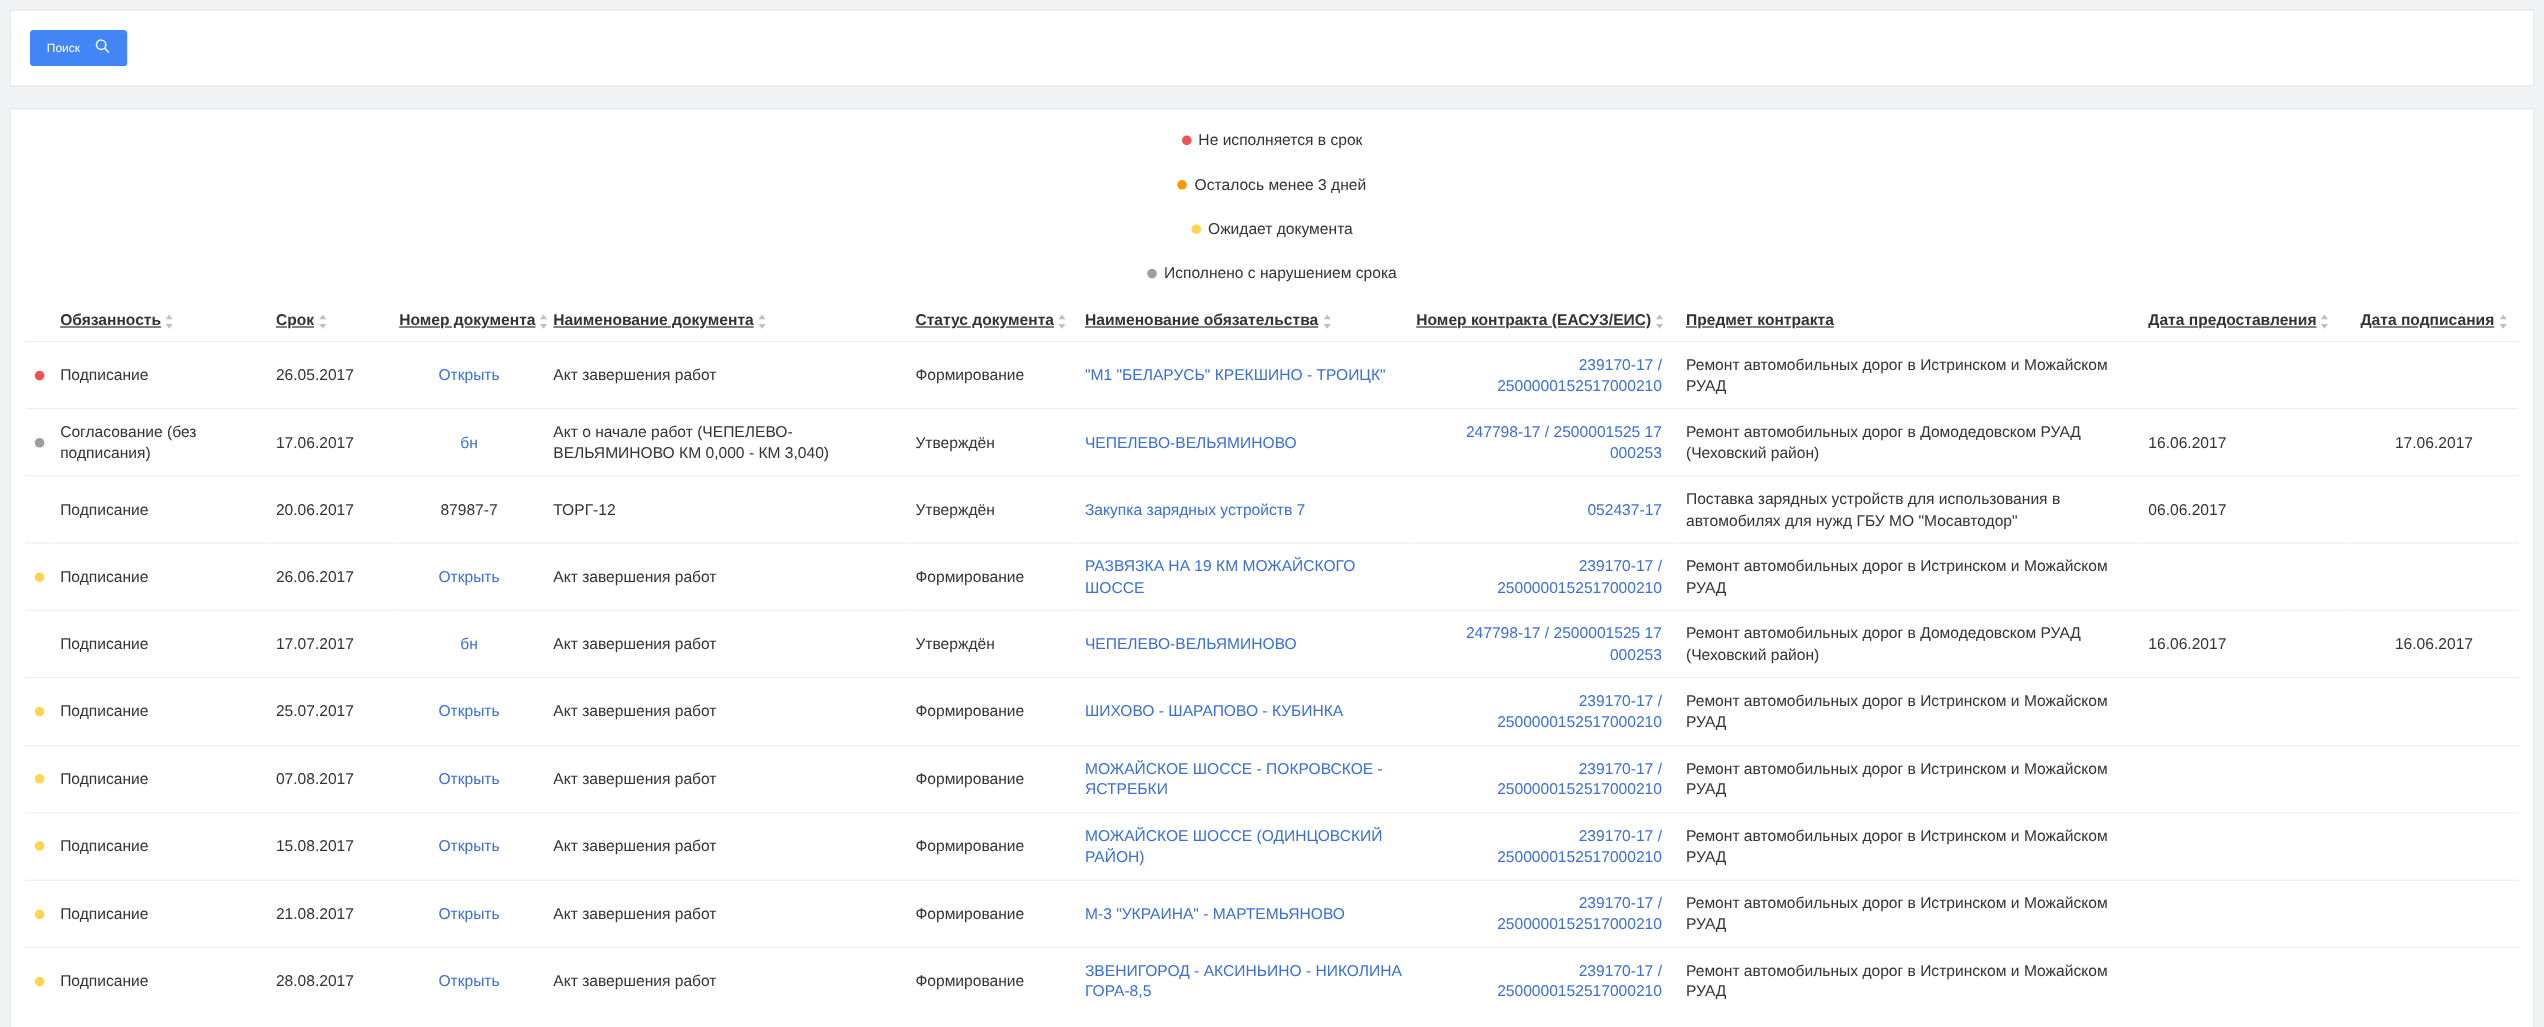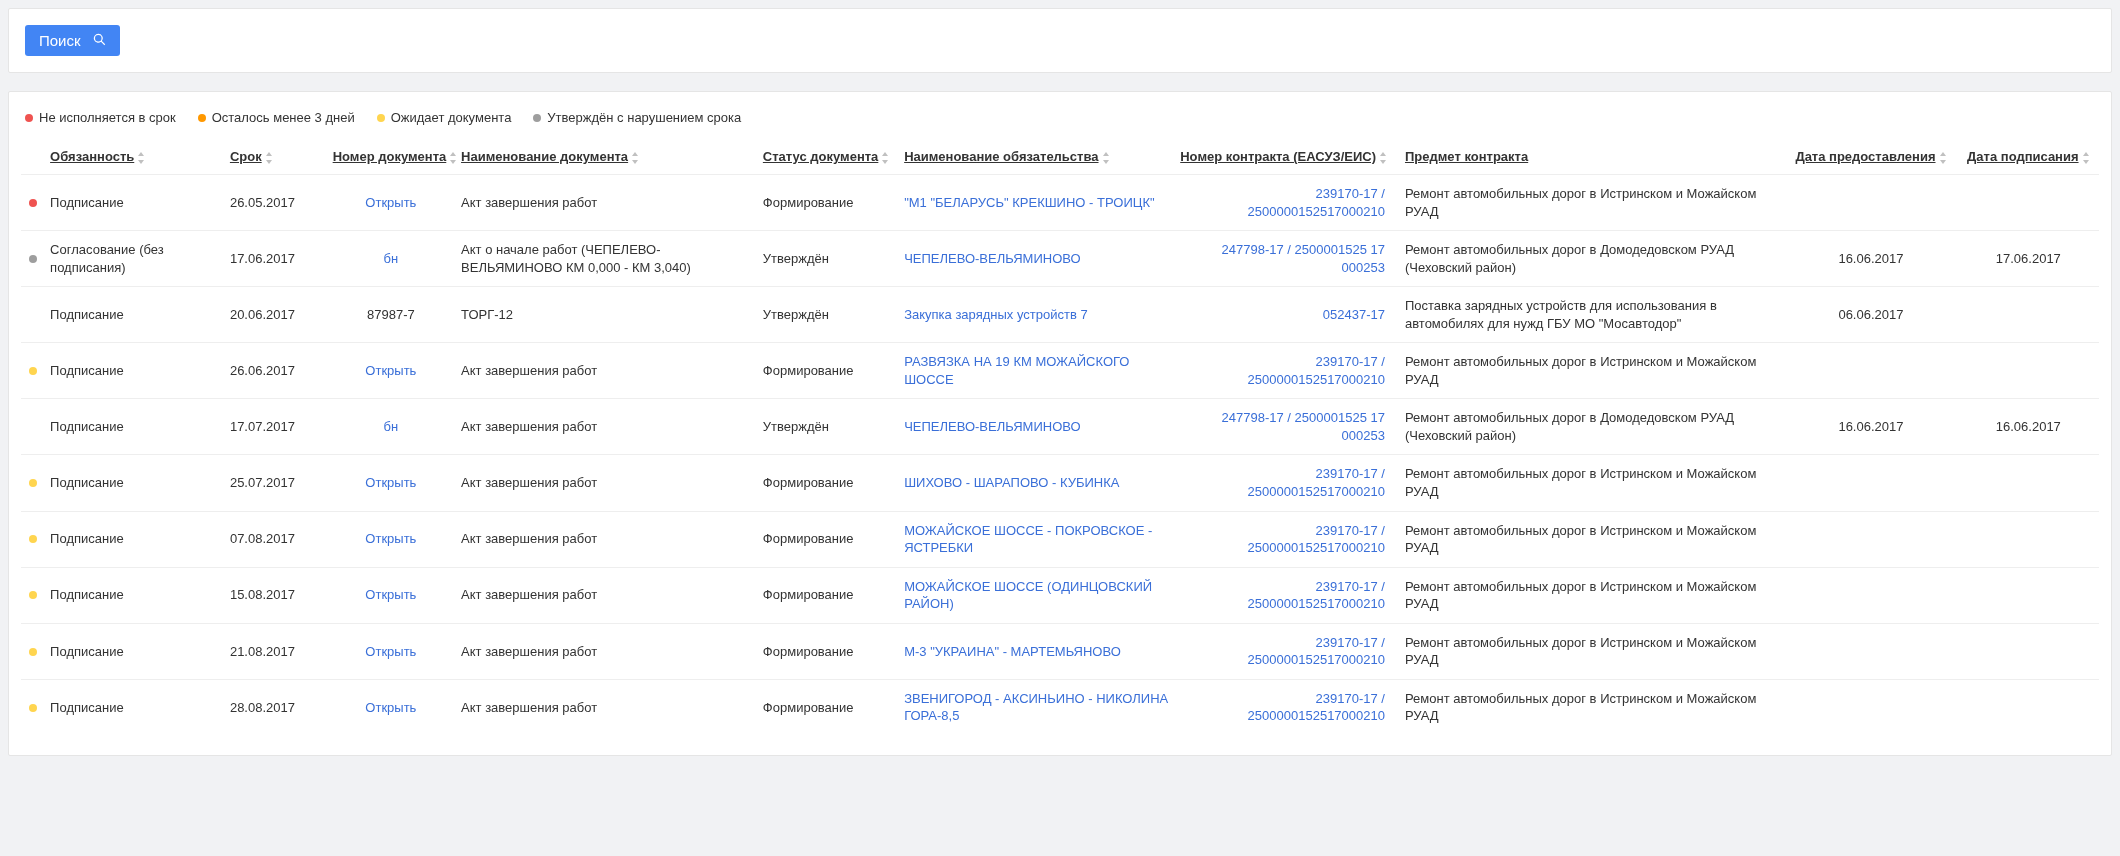--- a/index.html
+++ b/index.html
@@ -21,32 +21,33 @@
     margin-bottom: 18px;
   }
   .btn-search {
     display: inline-flex;
     align-items: center;
     gap: 12px;
     background: #4285f4;
     color: #fff;
     border: none;
     padding: 7px 14px;
-    font-size: 15px;
+    font-size: 10px;
     border-radius: 3px;
     cursor: pointer;
   }
   .btn-search svg { width: 13px; height: 13px; fill: #fff; }
   .main-panel { padding: 18px 12px 20px; }
   .legend {
     display: flex;
     gap: 22px;
     padding: 0 4px 14px;
     font-size: 13px;
     align-items: center;
+    flex-direction: column;
   }
   .legend-item { display: flex; align-items: center; gap: 6px; }
   .dot {
     width: 8px; height: 8px; border-radius: 50%;
     display: inline-block; flex-shrink: 0;
   }
   .dot-red { background: #ef5350; }
   .dot-orange { background: #ff9800; }
   .dot-yellow { background: #ffd54f; }
   .dot-grey { background: #9e9e9e; }
@@ -92,21 +93,21 @@
   .nowrap { white-space: nowrap; margin-top: 37px; }
   .col-status { width: 18px; }
   .col-oblig { width: 140px; }
   .col-date { width: 80px; }
   .col-docnum { width: 100px; text-align: center;}
   .col-docname { width: 235px; }
   .col-docstatus { width: 110px; }
   .col-oblname { width: 215px; }
   .col-contract { width: 175px; text-align: right; padding-right: 14px; }
   .col-subject { width: 300px; }
-  .col-date2 { width: 135px; text-align:center;}
+  .col-date2 { width: 135px; text-align:left;}
   .col-date3 { width: 110px; text-align:center;}
   .pagination {
     display: flex;
     justify-content: center;
     align-items: center;
     gap: 8px;
     margin-top: 30px;
     font-size: 13px;
   }
   .page-label { margin-right: 6px; }
@@ -154,21 +155,21 @@
     <span class="legend-item">
       <span class="dot dot-orange"></span>
       <span>Осталось менее 3 дней</span>
     </span>
     <span class="legend-item">
       <span class="dot dot-yellow"></span>
       <span>Ожидает документа</span>
     </span>
     <span class="legend-item">
       <span class="dot dot-grey"></span>
-      <span>Утверждён с нарушением срока</span>
+      <span>Исполнено с нарушением срока</span>
     </span>
   </div>
 
   <table>
     <thead>
       <tr>
         <th class="col-status"></th>
         <th class="col-oblig"><span>Обязанность</span><span class="sort"></span></th>
         <th class="col-date"><span>Срок</span><span class="sort"></span></th>
         <th class="col-docnum"><span>Номер документа</span><span class="sort"></span></th>

